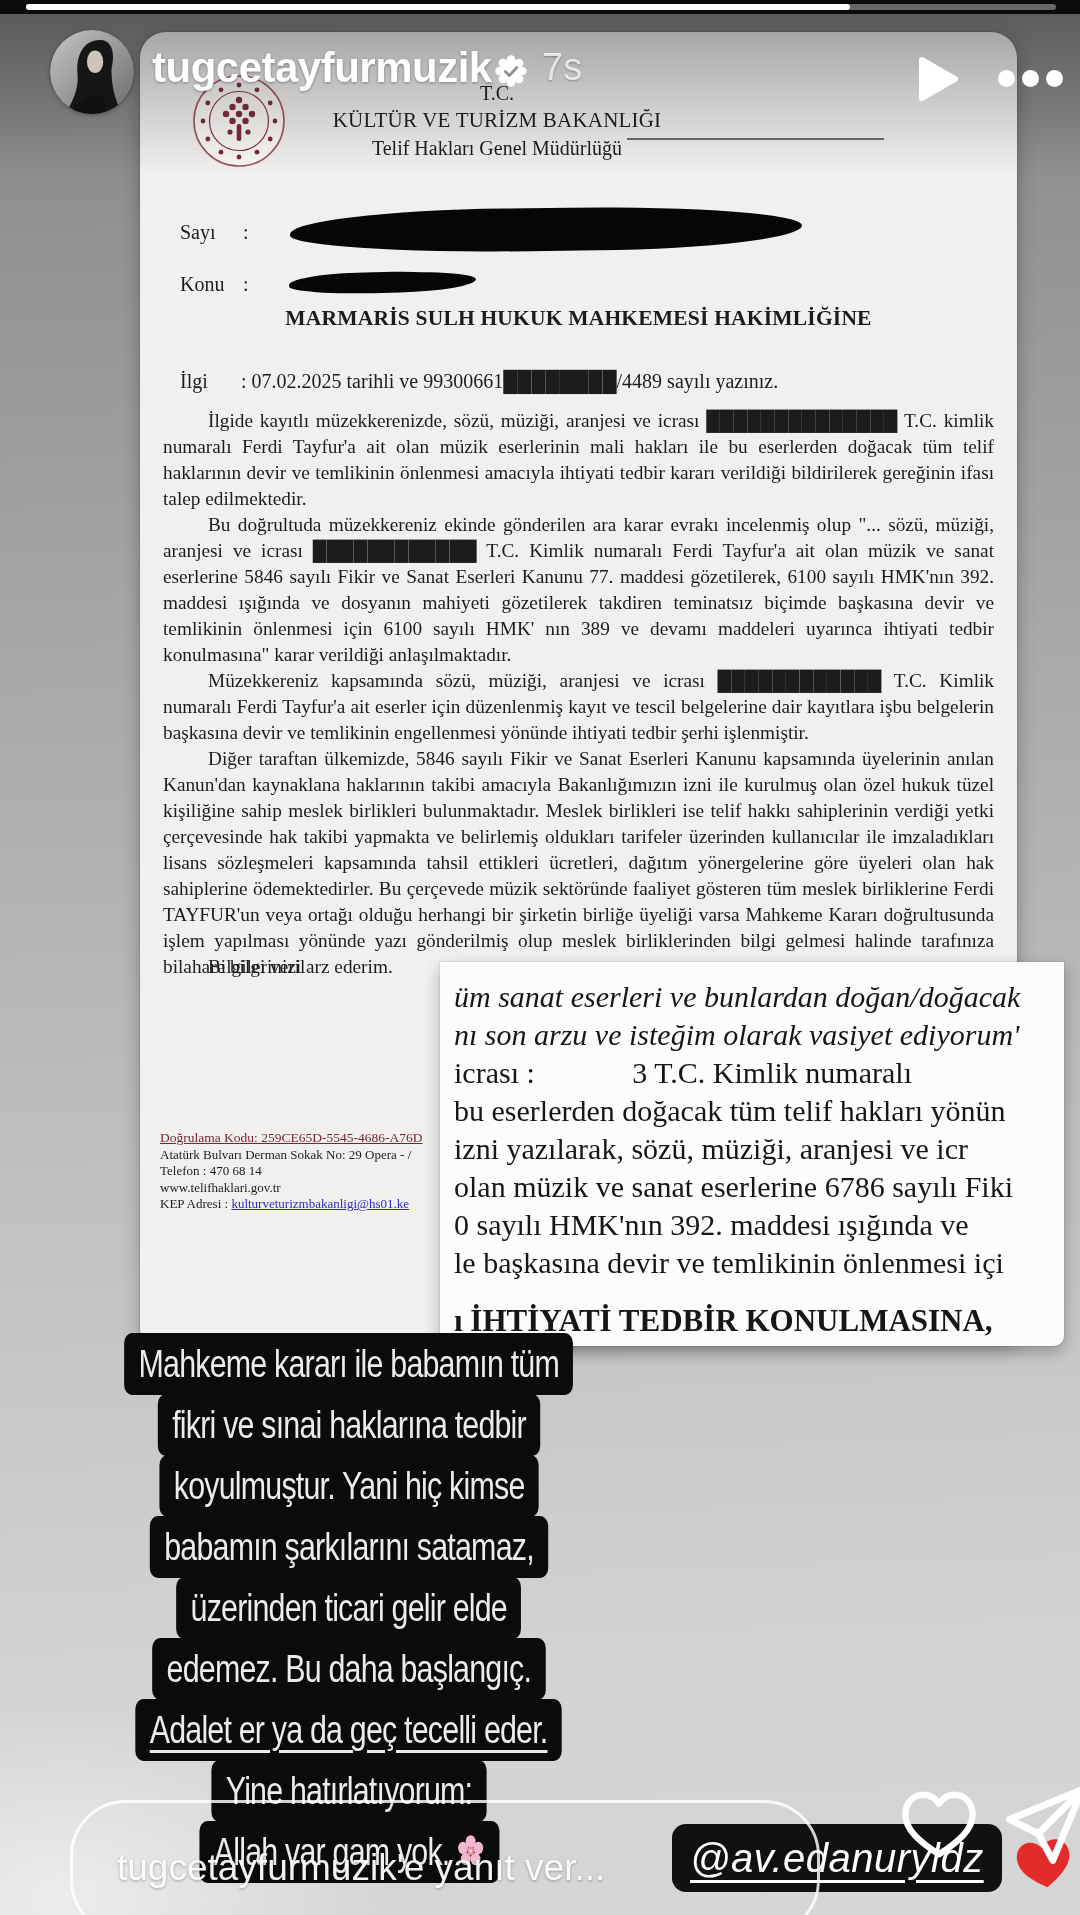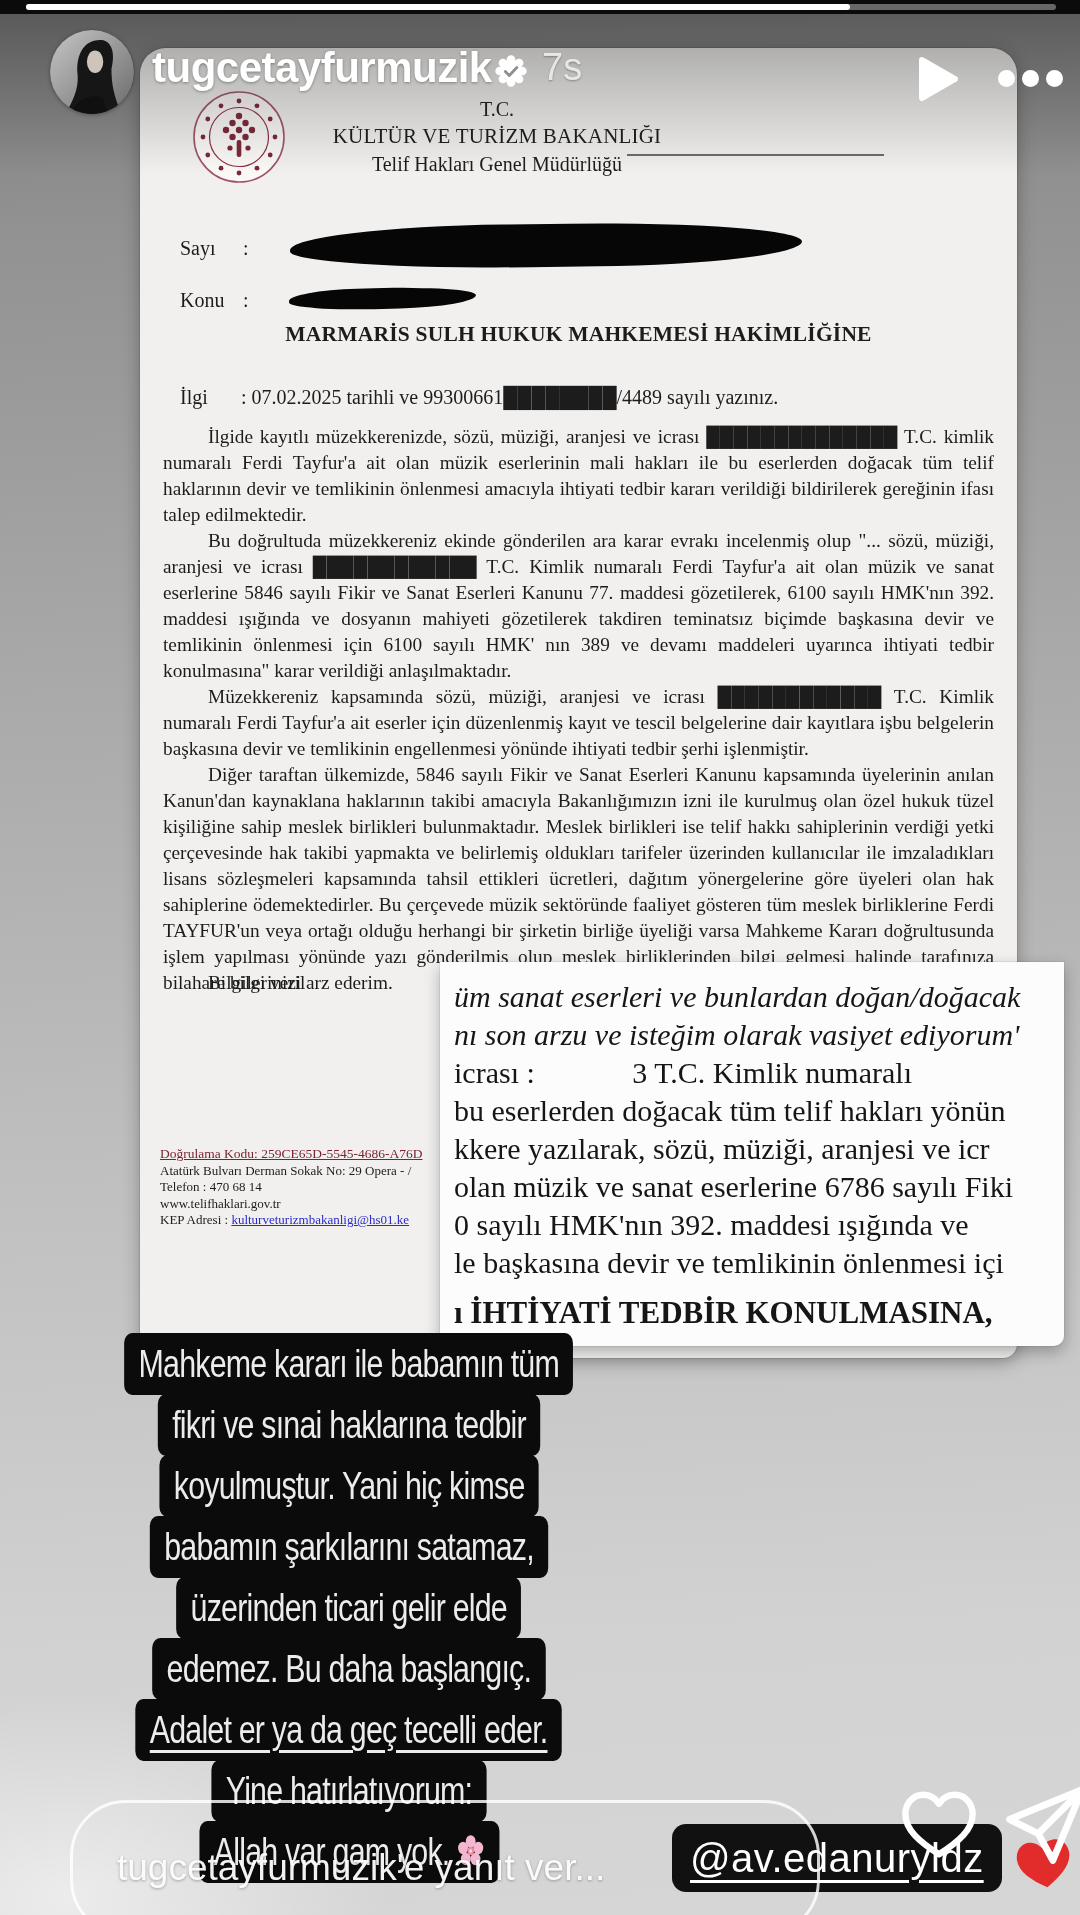--- a/index.html
+++ b/index.html
@@ -29,21 +29,21 @@
   .username { position:absolute; left:140px; top:44px; font-size:42px; font-weight:600; color:#fff;
     letter-spacing:-0.5px; text-shadow:0 1px 3px rgba(0,0,0,.35); }
   .badge { position:absolute; left:482px; top:54px; width:34px; height:34px; }
   .timestamp { position:absolute; left:530px; top:46px; font-size:38px; color:rgba(255,255,255,.78);
     text-shadow:0 1px 2px rgba(0,0,0,.3); }
   .play-btn { position:absolute; left:903px; top:54px; width:46px; height:50px; }
   .more-btn { position:absolute; left:986px; top:70px; display:flex; gap:7px; }
   .more-btn .dot { width:17px; height:17px; border-radius:50%; background:#fff; }
 
   
-  .doc { position:absolute; left:140px; top:48px; width:877px; height:1310px; background:#f1f0ee;
+  .doc { position:absolute; left:140px; top:32px; width:877px; height:1310px; background:#f1f0ee;
     border-radius:26px 26px 14px 14px; z-index:1;
     box-shadow:0 4px 18px rgba(0,0,0,.30), 0 0 0 1px rgba(0,0,0,.10); }
   .doc, .doc * { font-family:"Liberation Serif", serif; color:#1c1c1c; }
   .logo { position:absolute; left:52px; top:42px; width:94px; height:94px; }
   .lh-text { position:absolute; left:157px; top:50px; width:400px; text-align:center; }
   .lh-text .t1 { font-size:20px; }
   .lh-text .t2 { font-size:21px; margin-top:3px; letter-spacing:.2px; }
   .lh-text .t3 { font-size:20px; margin-top:4px; }
   .lh-line { position:absolute; left:487px; top:106px; width:257px; height:2px; background:#6b6b6b; }
 
@@ -70,38 +70,38 @@
   .foot-verify { font-size:13.5px; color:#7b2333; text-decoration:underline; }
   .foot-kep-val { color:#2a2ac9; text-decoration:underline; }
 
   
   .doc2 { position:absolute; left:440px; top:962px; width:624px; height:384px; background:#fcfcfc;
     box-shadow:0 6px 16px rgba(0,0,0,.28), 0 0 0 1px rgba(0,0,0,.05);
     border-radius:0 0 10px 10px; padding:16px 0 0 14px; overflow:hidden; z-index:2; }
   .doc2 .line { font-family:"Liberation Serif", serif; font-size:30px; line-height:38px;
     white-space:nowrap; color:#161616; overflow:hidden; }
   .doc2 .line.italic { font-style:italic; }
-  .doc2 .line.bold { font-weight:700; font-size:31px; margin-top:12px; }
+  .doc2 .line.bold { font-weight:700; font-size:31px; margin-top:20px; }
 
   
   .overlay { position:absolute; left:59px; top:1334px; width:580px; text-align:center; z-index:4; }
   .oline { display:block; width:fit-content; margin:-1px auto 0; background:#0b0b0b; color:#ececec;
     font-size:38px; line-height:48px; font-weight:500; letter-spacing:-1px; padding:7px 18px;
     border-radius:10px; transform:scaleX(.80); transform-origin:center; white-space:nowrap; }
   .oline.underline { text-decoration:underline; text-underline-offset:7px; text-decoration-thickness:3px; }
   .oline .flower { vertical-align:-4px; margin-left:8px; }
 
   
   .reply { position:absolute; left:70px; top:1800px; width:750px; height:136px;
     border:3px solid rgba(255,255,255,.82); border-radius:56px; display:flex; align-items:center;
     padding-left:44px; z-index:6; }
   .reply .ph { color:rgba(255,255,255,.95); font-size:37px; text-shadow:0 1px 3px rgba(0,0,0,.3); }
 
   .mention { position:absolute; left:672px; top:1824px; height:68px; background:#111;
-    border-radius:14px; display:flex; align-items:center; padding:0 18px; z-index:5; }
+    border-radius:14px; display:flex; align-items:center; padding:0 18px; z-index:5;font-style:italic; }
   .mention span { color:#fff; font-size:40px; letter-spacing:.5px; text-decoration:underline;
     text-underline-offset:8px; text-decoration-thickness:2.5px; }
 
   .heart-btn { position:absolute; left:898px; top:1786px; z-index:7; }
   .red-heart { position:absolute; left:1012px; top:1834px; z-index:6; transform:rotate(-8deg); }
   .send-btn { position:absolute; left:998px; top:1778px; z-index:7; }
 </style>
 </head>
 <body>
 
@@ -180,21 +180,21 @@
       <div>www.telifhaklari.gov.tr</div>
       <div><span>KEP Adresi : </span><span class="foot-kep-val">kulturveturizmbakanligi@hs01.ke</span></div>
     </div>
   </div>
 
   <div class="doc2">
       <div class="line italic">üm sanat eserleri ve bunlardan doğan/doğacak</div>
       <div class="line italic">nı son arzu ve isteğim olarak vasiyet ediyorum'</div>
       <div class="line">icrası :&nbsp;&nbsp;&nbsp;&nbsp;&nbsp;&nbsp;&nbsp;&nbsp;&nbsp;&nbsp;&nbsp;&nbsp; 3 T.C. Kimlik numaralı</div>
       <div class="line">bu eserlerden doğacak tüm telif hakları yönün</div>
-      <div class="line">kkere yazılarak, sözü, müziği, aranjesi ve icr</div>
+      <div class="line">izni yazılarak, sözü, müziği, aranjesi ve icr</div>
       <div class="line">olan müzik ve sanat eserlerine 6786 sayılı Fiki</div>
       <div class="line">0 sayılı HMK'nın 392. maddesi ışığında ve</div>
       <div class="line">le başkasına devir ve temlikinin önlenmesi içi</div>
       <div class="line bold">ı İHTİYATİ TEDBİR KONULMASINA,</div>
     </div>
 
   <div class="scrim"></div>
 
   <div class="hdr">
     <div class="avatar">

